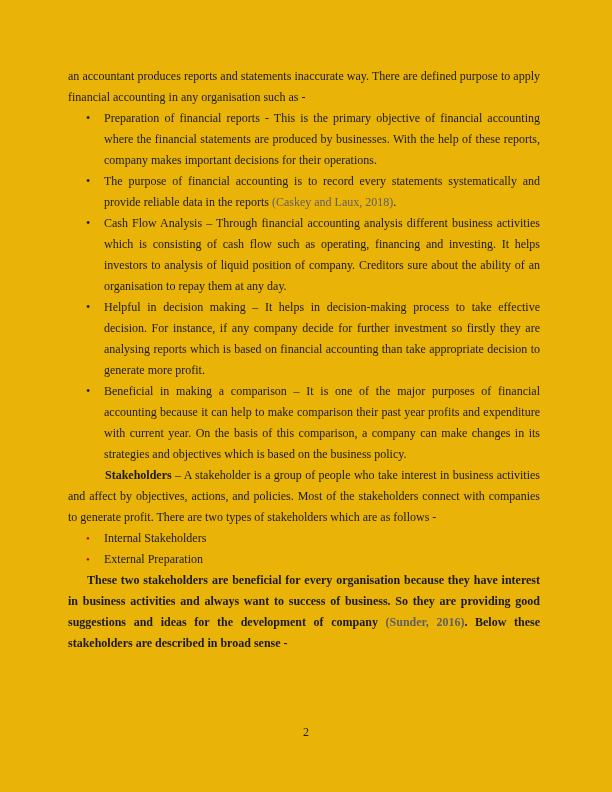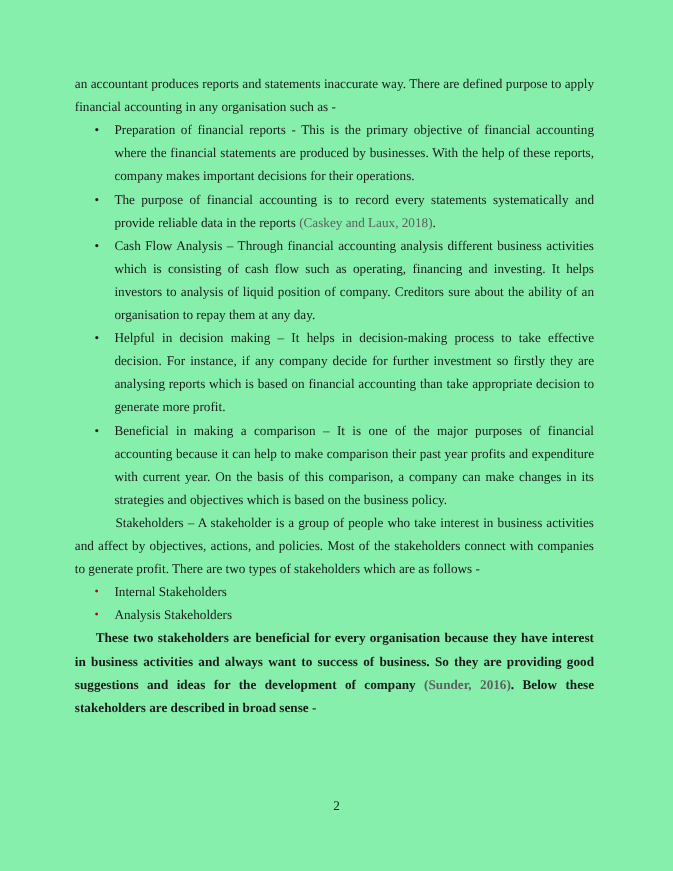--- a/index.html
+++ b/index.html
@@ -5,21 +5,21 @@
   html, body {
     margin: 0;
     padding: 0;
     background: #ffffff;
   }
   .page {
     position: relative;
     width: 612px;
     height: 792px;
     margin: 0 auto;
-    background: #86efac;
+    background: #eab308;
     box-sizing: border-box;
     padding: 66px 72px 0 68px;
     font-family: "Liberation Serif", "DejaVu Serif", serif;
     font-size: 12px;
     line-height: 21px;
     color: var(--text-color, #1a1a1a);
     overflow: hidden;
   }
   .doc-body { width: 100%; }
   .para {
@@ -39,21 +39,21 @@
     color: var(--text-color, #1a1a1a);
   }
   .bullet-marker.red {
     color: var(--red-bullet-color, #c00000);
     font-size: 11px;
   }
   .bullet-text {
     flex: 1 1 auto;
     text-align: justify;
   }
-  .bold { font-weight: normal; }
+  .bold { font-weight: bold; }
   .citation { color: var(--citation-color, #606060); }
   .page-number {
     position: absolute;
     bottom: 49px;
     left: 0;
     right: 0;
     text-align: center;
     font-family: "Liberation Serif", "DejaVu Serif", serif;
     font-size: 12px;
     color: var(--text-color, #1a1a1a);
@@ -85,18 +85,18 @@
         <span class="bullet-marker">•</span>
         <div class="bullet-text"><span>Beneficial in making a comparison – It is one of the major purposes of financial accounting because it can help to make comparison their past year profits and expenditure with current year. On the basis of this comparison, a company can make changes in its strategies and objectives which is based on the business policy.</span></div>
       </div>
       <div class="para indent-large"><span class="bold">Stakeholders</span><span> – A stakeholder is a group of people who take interest in business activities and affect by objectives, actions, and policies. Most of the stakeholders connect with companies to generate profit. There are two types of stakeholders which are as follows -</span></div>
       <div class="bullet-item">
         <span class="bullet-marker red">•</span>
         <div class="bullet-text"><span>Internal Stakeholders</span></div>
       </div>
       <div class="bullet-item">
         <span class="bullet-marker red">•</span>
-        <div class="bullet-text"><span>Analysis Stakeholders</span></div>
+        <div class="bullet-text"><span>External Preparation</span></div>
       </div>
       <div class="para indent-small"><span>These two stakeholders are beneficial for every organisation because they have interest in business activities and always want to success of business. So they are providing good suggestions and ideas for the development of company </span><span class="citation">(Sunder, 2016)</span><span>. Below these stakeholders are described in broad sense -</span></div>
     </div>
   <div class="page-number">2</div>
 </div>
 
 </body></html>

